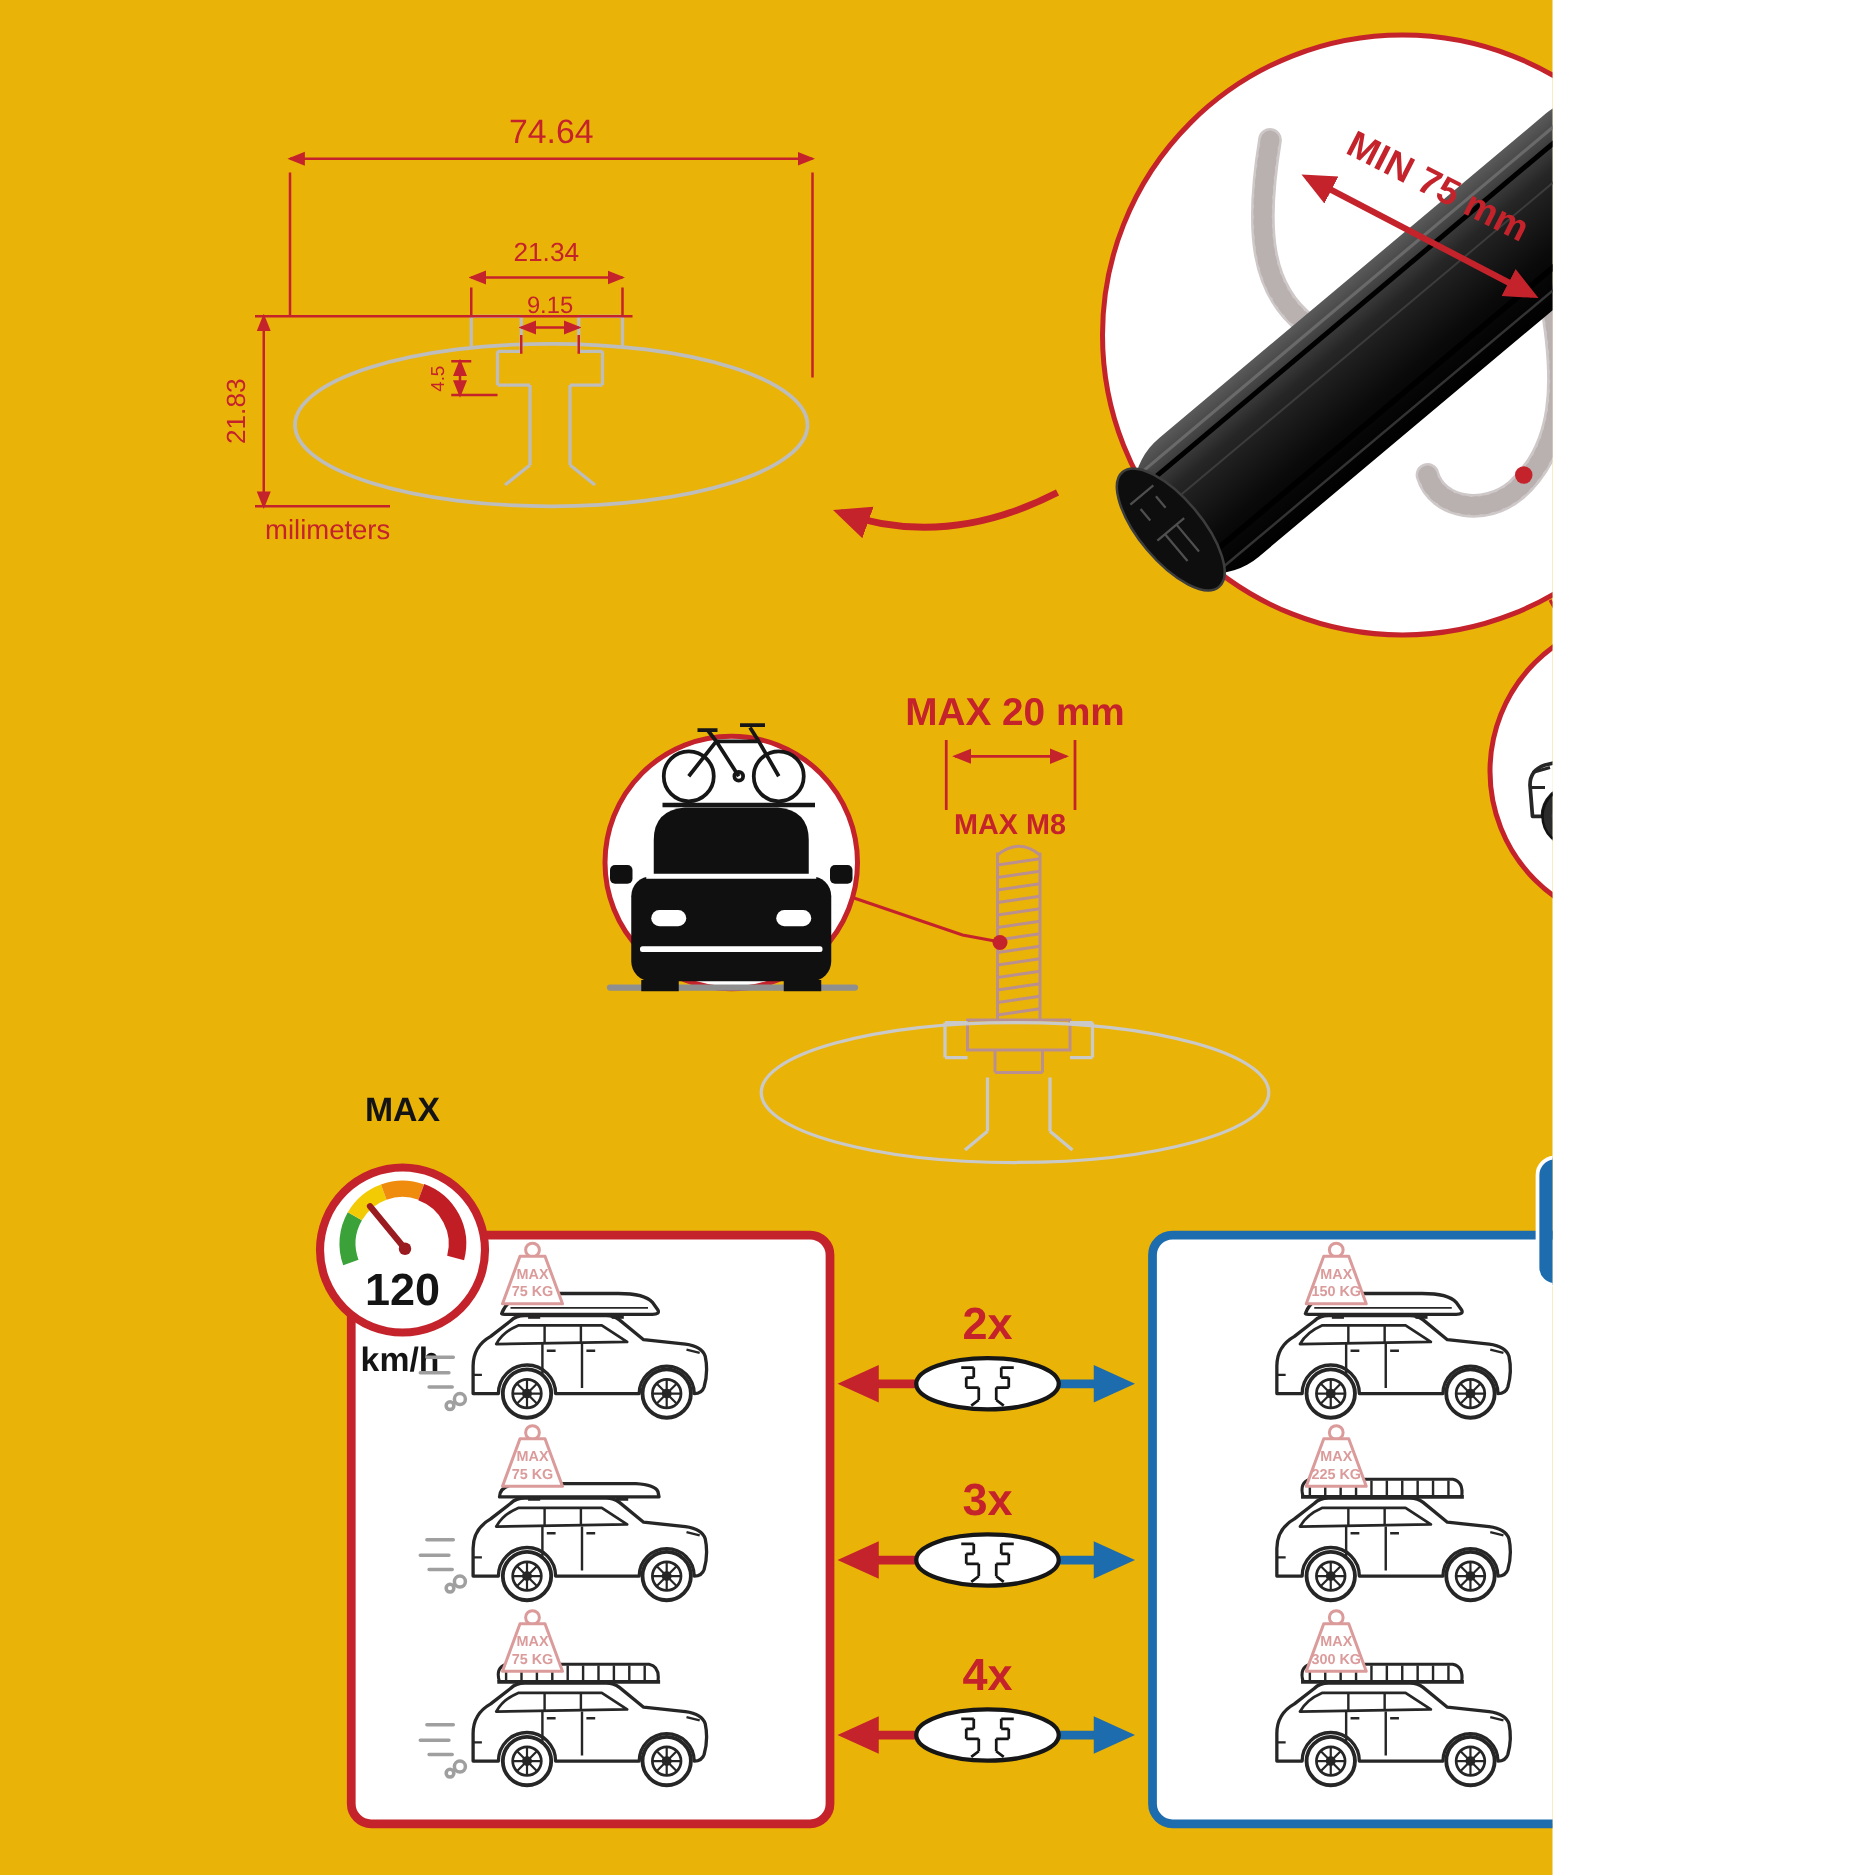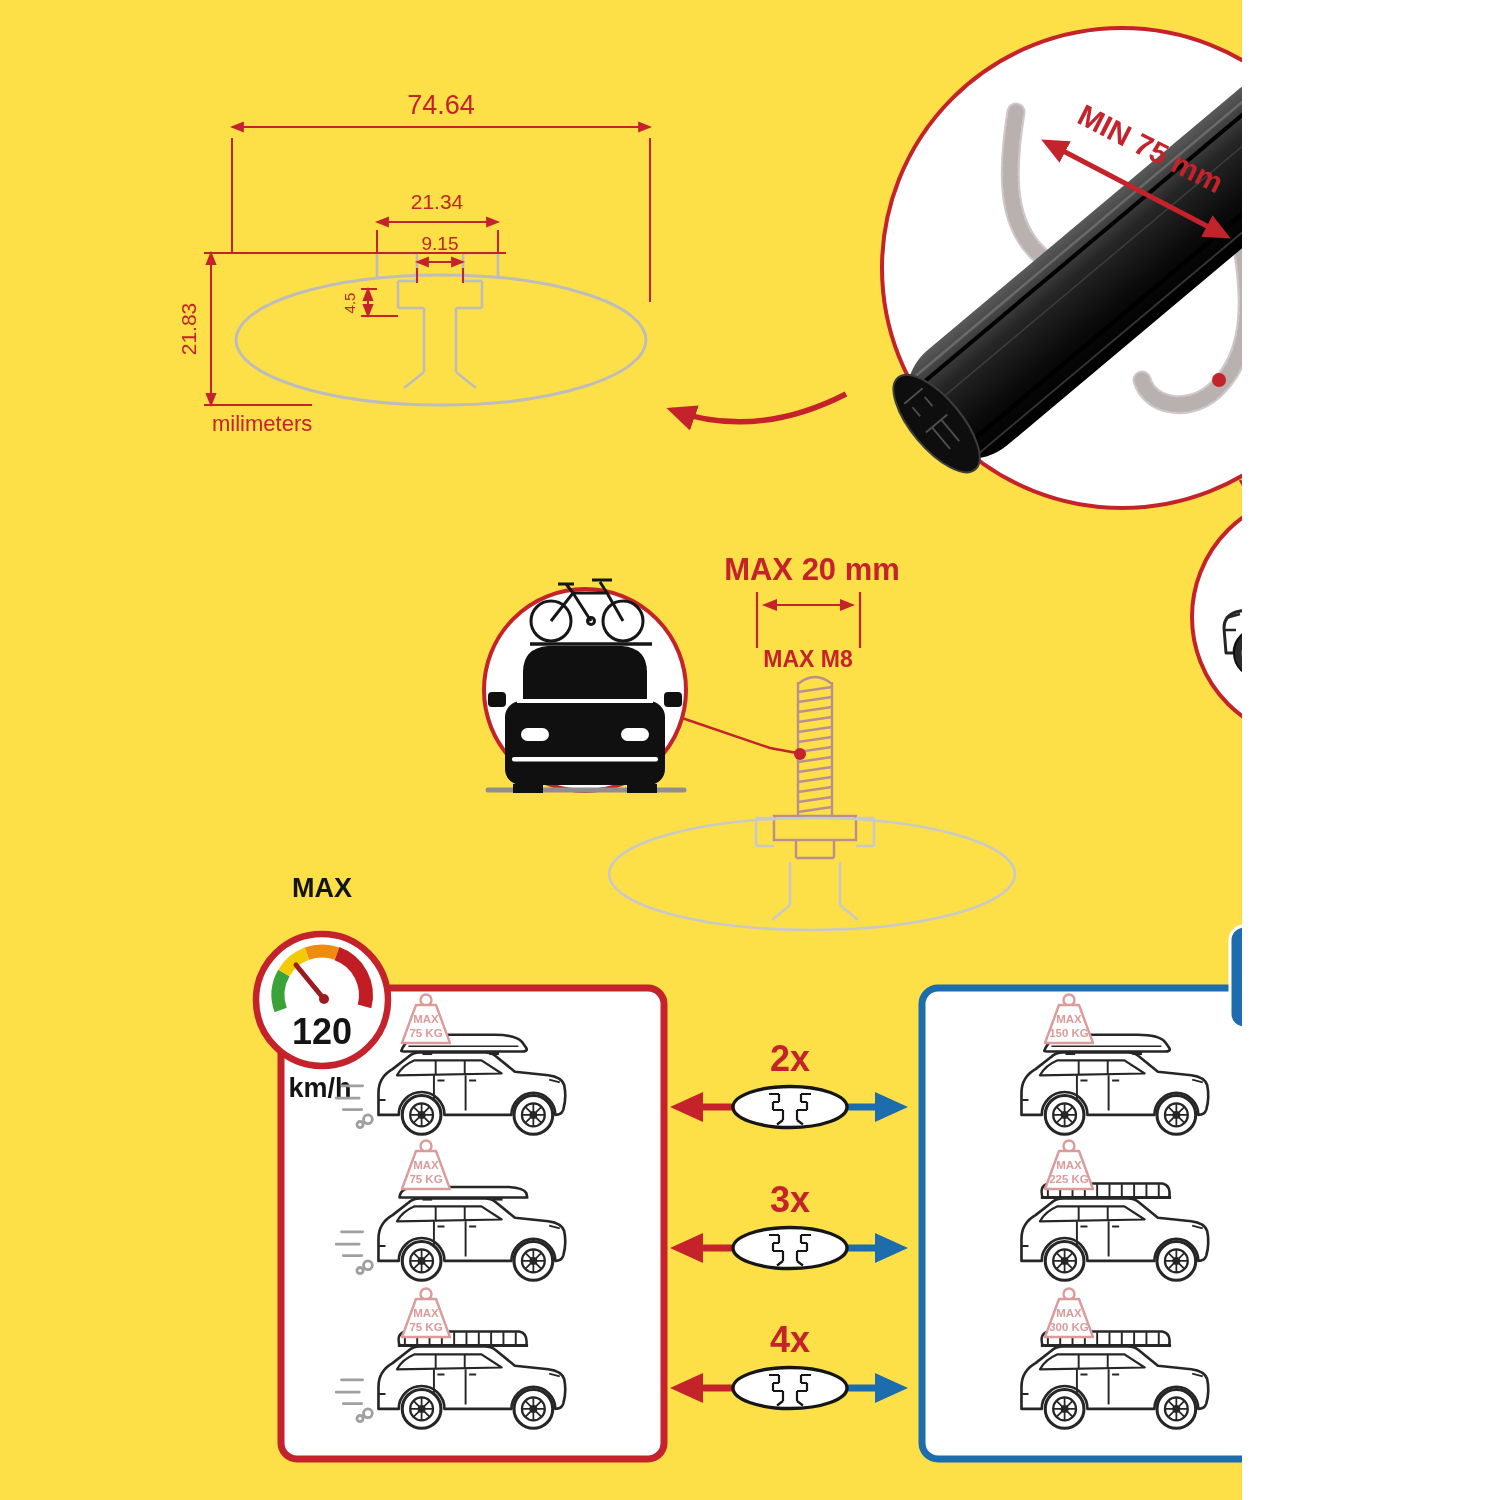--- a/index.html
+++ b/index.html
@@ -1,16 +1,16 @@
 <!DOCTYPE html>
 <html><head>
 <meta charset="utf-8">
 <style>
   html,body{margin:0;padding:0;background:#fff;}
-  .stage{position:relative;width:1242px;height:1500px;background:#fde047;overflow:hidden;
+  .stage{position:relative;width:1242px;height:1500px;background:#eab308;overflow:hidden;
          font-family:"Liberation Sans",sans-serif;text-decoration:underline;}
   svg text{font-family:"Liberation Sans",sans-serif;}
   .mid{text-anchor:middle;}
   .t-red{fill:#c4232b;}
   .t-red-b{fill:#c4232b;font-weight:bold;}
   .t-blk-b{fill:#141414;font-weight:bold;}
   .t-white-b{fill:#ffffff;font-weight:bold;}
   .t-pink{fill:#db9b9b;font-weight:bold;font-size:11.5px;text-anchor:middle;}
   .redline{stroke:#c4232b;fill:none;}
   .grayline{stroke:#bdbdbd;fill:none;}

